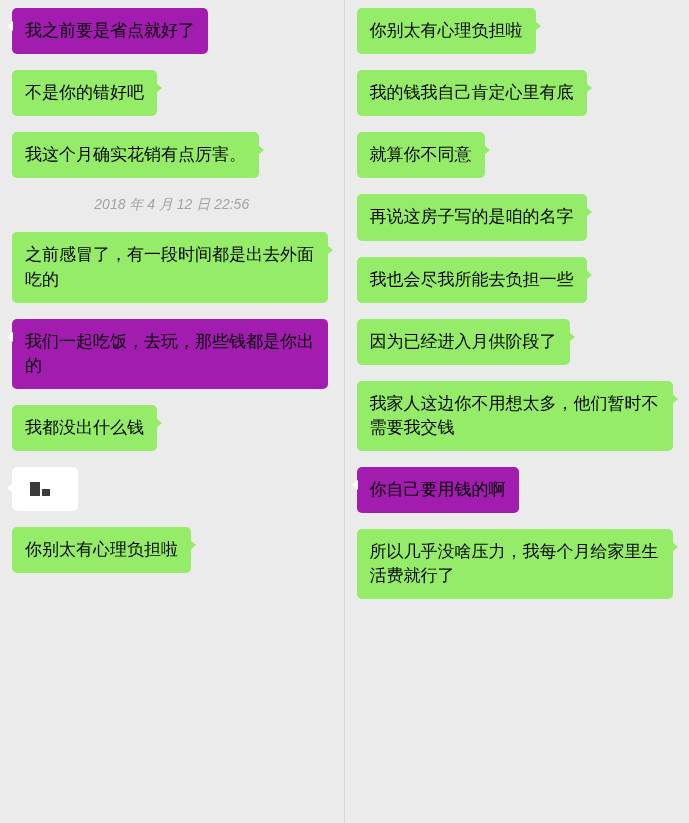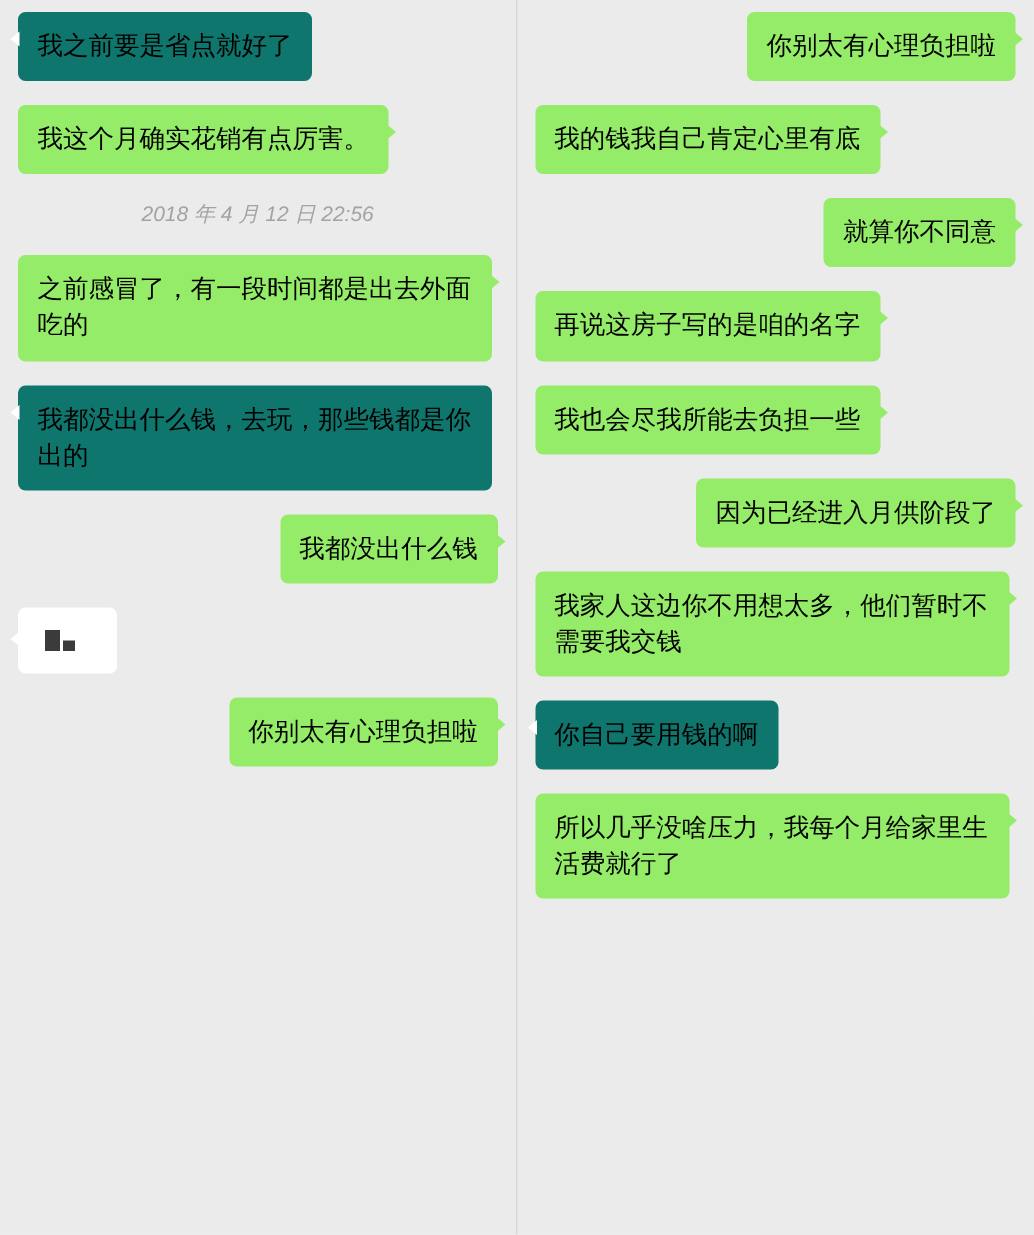--- a/index.html
+++ b/index.html
@@ -29,36 +29,36 @@
   }
   .pane.left { border-right: 1px solid #d6d6d6; }
 
   .row {
     display: flex;
     width: 100%;
     padding: 0 12px;
     margin-bottom: 16px;
   }
   .row.left { justify-content: flex-start; }
-  .row.right { justify-content: flex-end; }
+  .row.right { }
   .row.center { justify-content: center; }
 
   .bubble {
     position: relative;
     max-width: 278px;
     padding: 11px 13px;
     border-radius: 5px;
     font-size: 17px;
     line-height: 1.42;
     color: #000;
     word-break: break-word;
     white-space: pre-wrap;
   }
   .bubble.in {
-    background: #0f766e;
+    background: #a21caf;
   }
   .bubble.out {
     background: #95ec69;
   }
   .bubble.in::after {
     content: "";
     position: absolute;
     left: -5px;
     top: 13px;
     width: 0; height: 0;
@@ -140,35 +140,38 @@
 <body>
 
 <div class="screens">
 
   <div class="pane left">
 
     <div class="row left">
       <div class="bubble in">我之前要是省点就好了</div>
     </div>
 
+    <div class="row right">
+      <div class="bubble out">不是你的错好吧</div>
+    </div>
 
     <div class="row left">
       <div class="bubble out">我这个月确实花销有点厉害。</div>
     </div>
 
     <div class="row center">
       <div class="timestamp">2018 年 4 月 12 日 22:56</div>
     </div>
 
     <div class="row left">
       <div class="bubble out" style="max-width:316px;">之前感冒了，有一段时间都是出去外面吃的</div>
     </div>
 
     <div class="row left">
-      <div class="bubble in" style="max-width:316px;">我都没出什么钱，去玩，那些钱都是你出的</div>
+      <div class="bubble in" style="max-width:316px;">我们一起吃饭，去玩，那些钱都是你出的</div>
     </div>
 
 
     <div class="row right">
       <div class="bubble out">我都没出什么钱</div>
     </div>
 
     <div class="row left">
       <div class="emoji-bubble">
         <span class="emoji-glyph">

